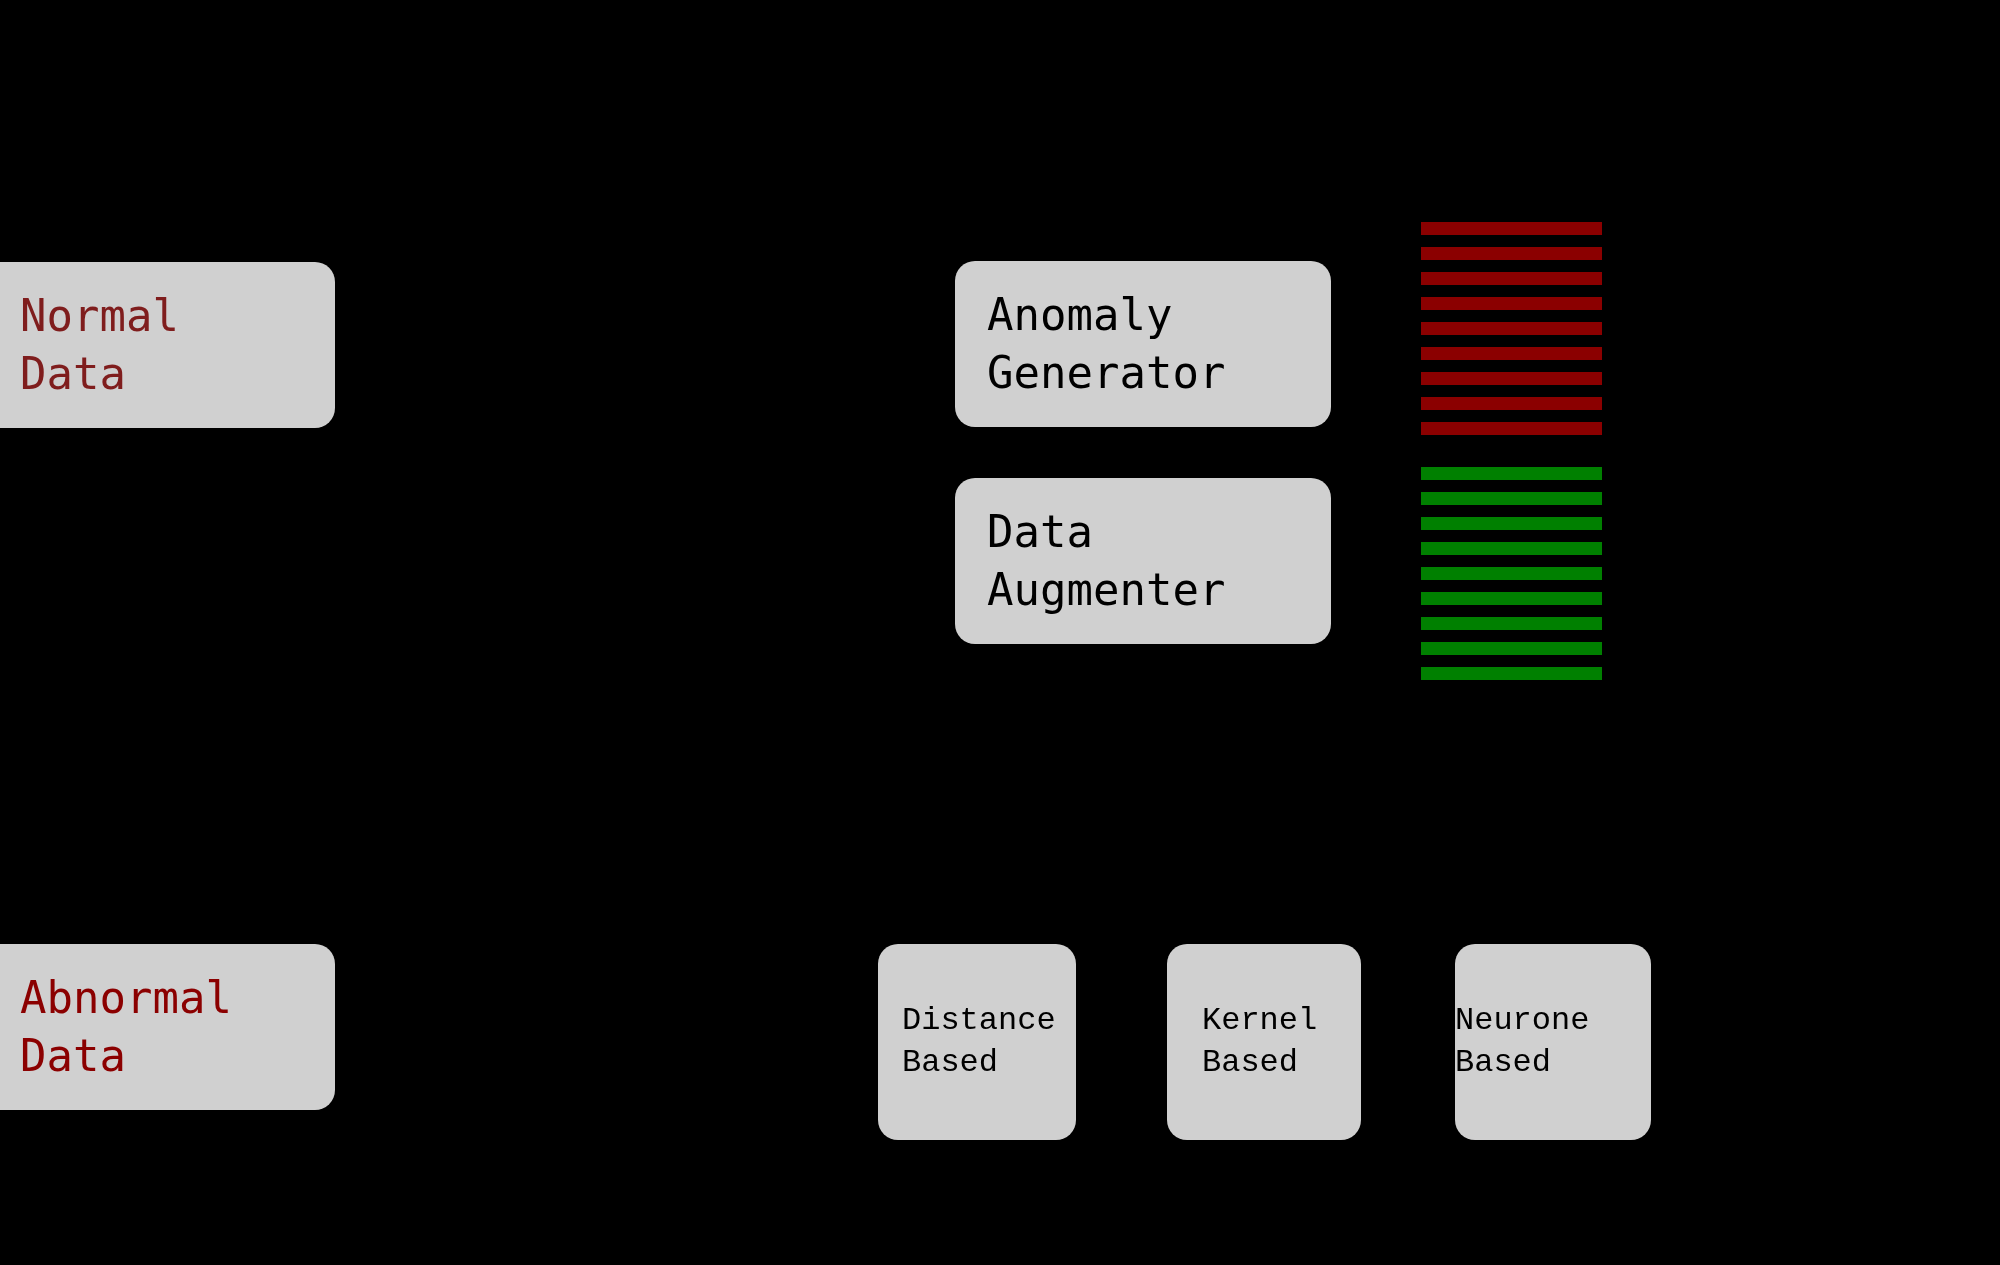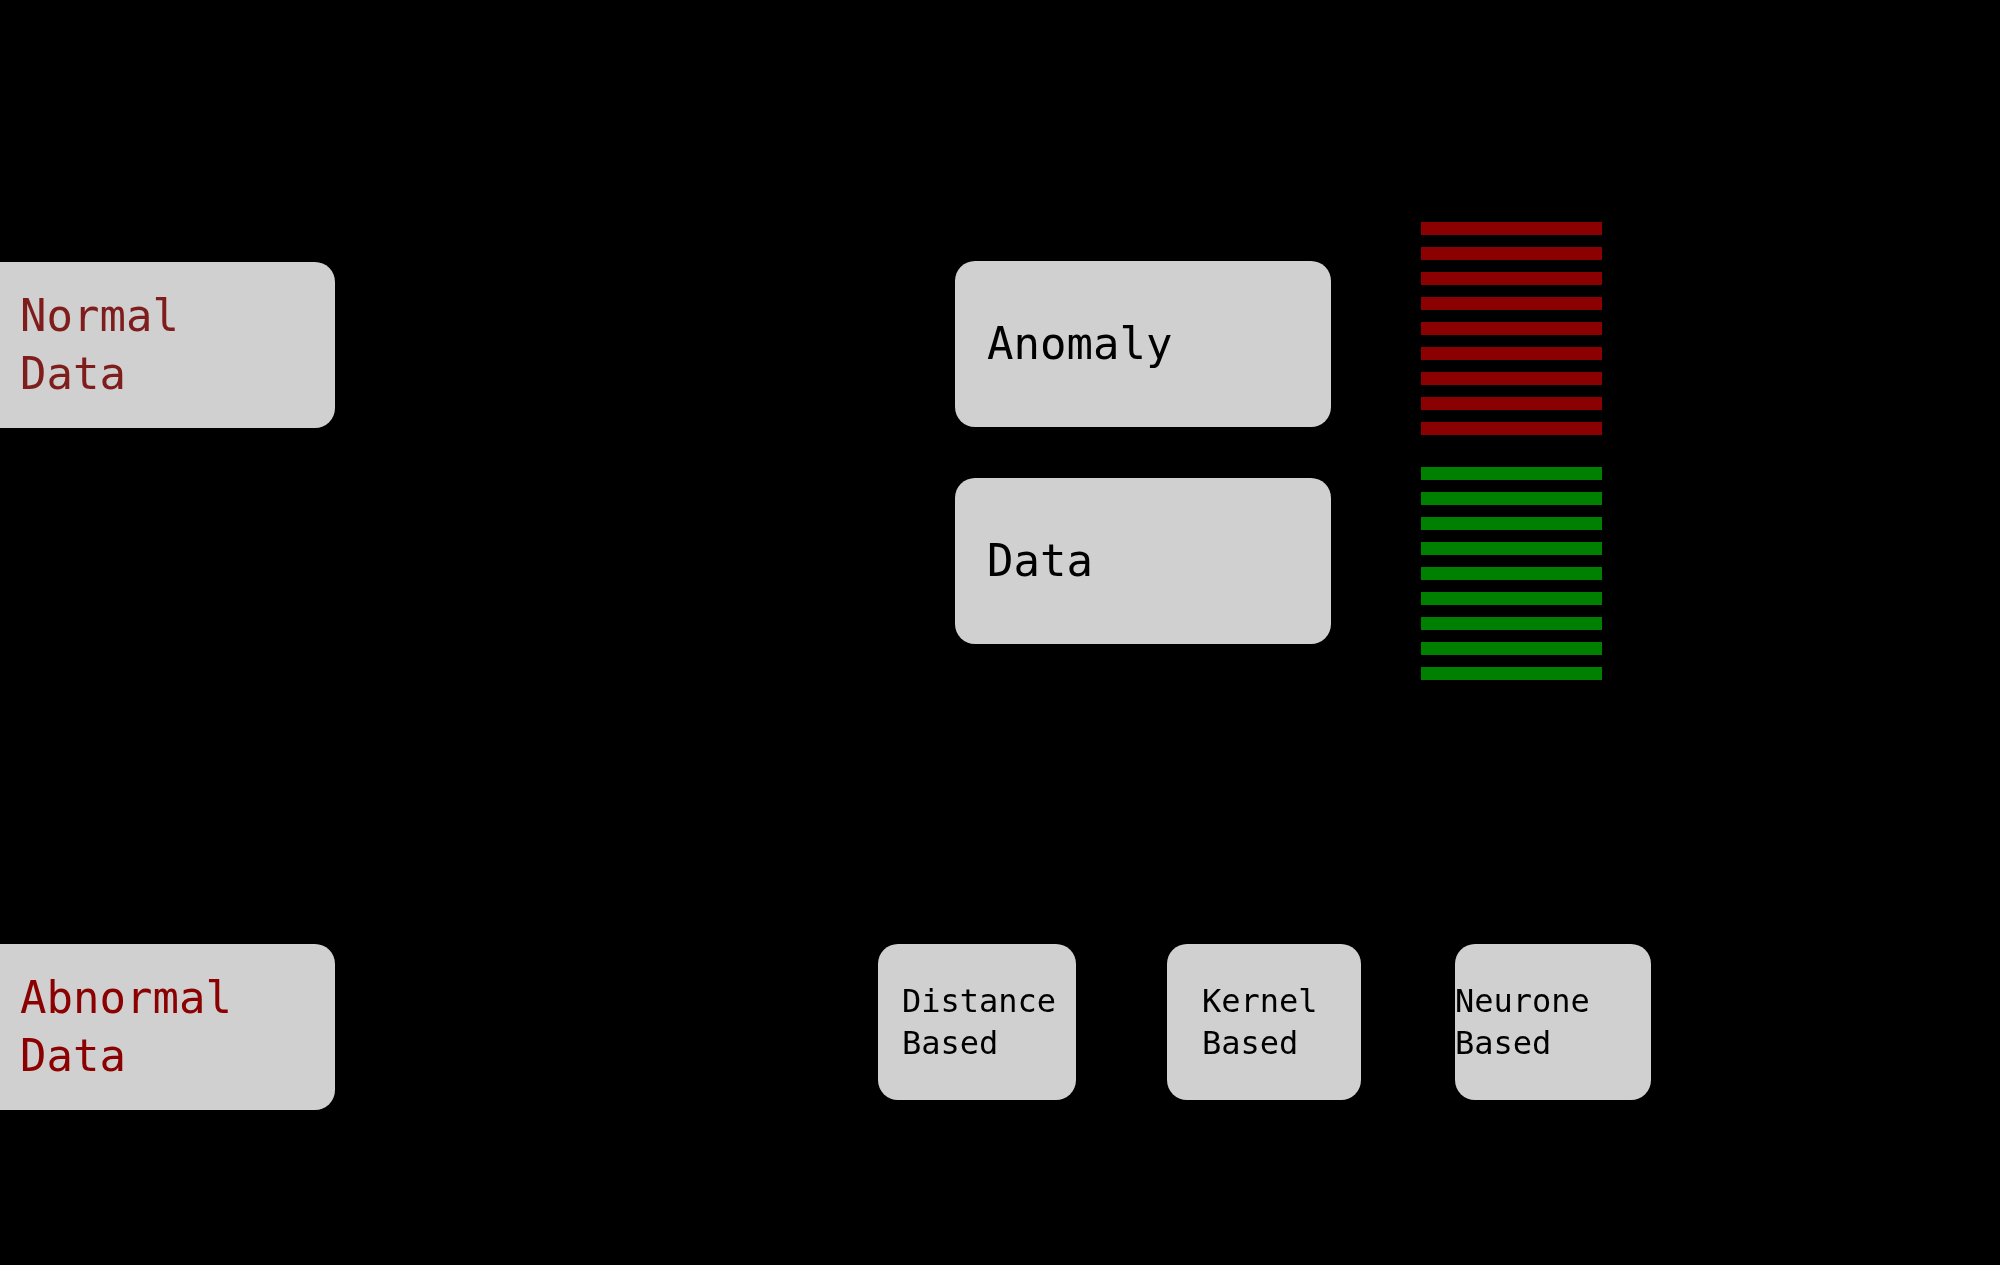--- a/index.html
+++ b/index.html
@@ -52,24 +52,25 @@
     font-size: 44px;
     color: #000000;
     align-items: flex-start;
   }
   #node-anomaly-generator { top: 261px; }
   #node-data-augmenter    { top: 478px; }
 
   
   .node-detector {
     top: 944px;
-    height: 156px;
+    height: 196px;
     font-size: 32px;
     color: #000000;
     align-items: flex-start;
+    font-family: Liberation Mono, monospace;
   }
   #node-distance-based { left: 878px;  width: 198px; padding-left: 24px; }
   #node-kernel-based   { left: 1167px; width: 194px; padding-left: 35px; }
   #node-neurone-based  { left: 1455px; width: 196px; }
 
   
   #dataset-stack {
     position: absolute;
     left: 1421px;
     top: 222px;
@@ -95,24 +96,26 @@
     <span class="line txt-normal">Data</span>
   </div>
 
   <div class="node node-datasource" id="node-abnormal-data">
     <span class="line txt-abnormal">Abnormal</span>
     <span class="line txt-abnormal">Data</span>
   </div>
 
   <div class="node node-process" id="node-anomaly-generator">
     <span class="line">Anomaly</span>
+    <span class="line">Generator</span>
   </div>
 
   <div class="node node-process" id="node-data-augmenter">
     <span class="line">Data</span>
+    <span class="line">Augmenter</span>
   </div>
 
   <div id="dataset-stack">
       <div class="stripe stripe-anomalous" style="top: 0px; height: 13px; width: 181px; background: rgb(139, 0, 0);"></div>
       <div class="stripe stripe-anomalous" style="top: 25px; height: 13px; width: 181px; background: rgb(139, 0, 0);"></div>
       <div class="stripe stripe-anomalous" style="top: 50px; height: 13px; width: 181px; background: rgb(139, 0, 0);"></div>
       <div class="stripe stripe-anomalous" style="top: 75px; height: 13px; width: 181px; background: rgb(139, 0, 0);"></div>
       <div class="stripe stripe-anomalous" style="top: 100px; height: 13px; width: 181px; background: rgb(139, 0, 0);"></div>
       <div class="stripe stripe-anomalous" style="top: 125px; height: 13px; width: 181px; background: rgb(139, 0, 0);"></div>
       <div class="stripe stripe-anomalous" style="top: 150px; height: 13px; width: 181px; background: rgb(139, 0, 0);"></div>

